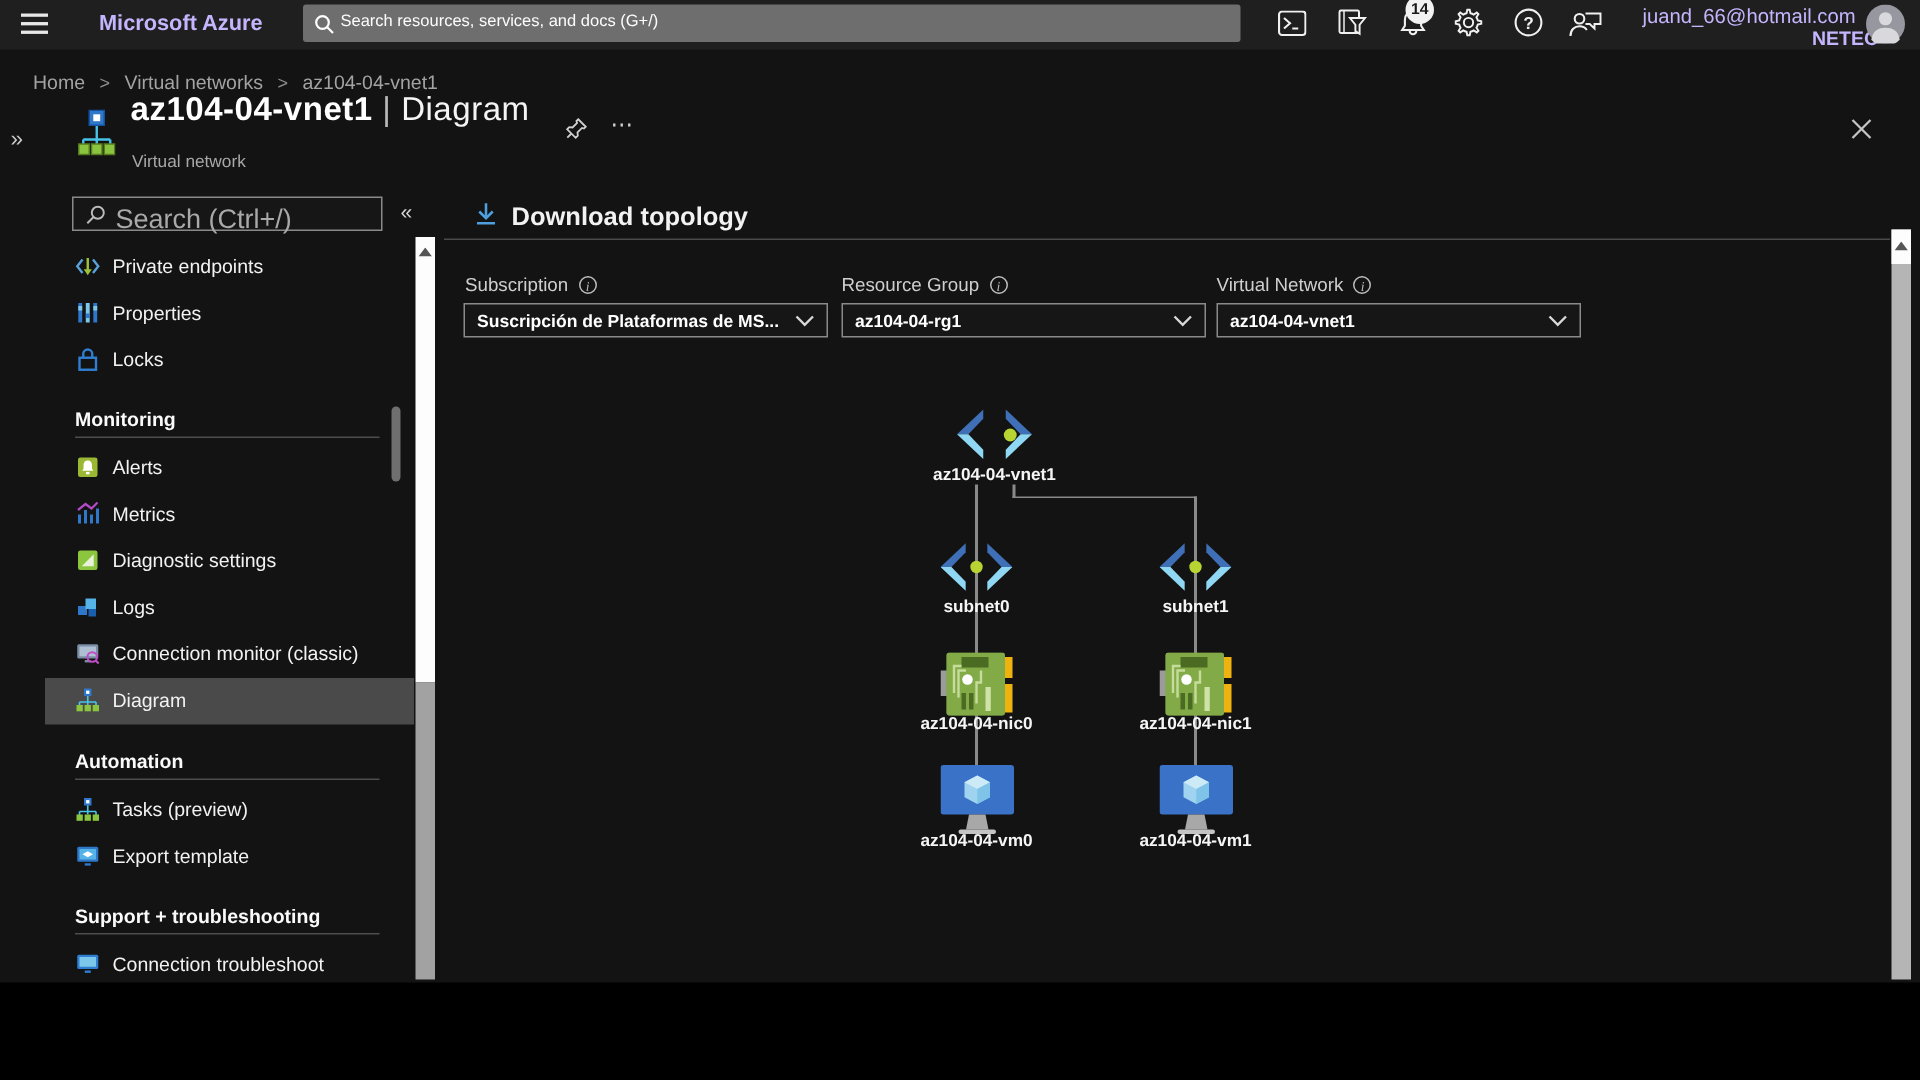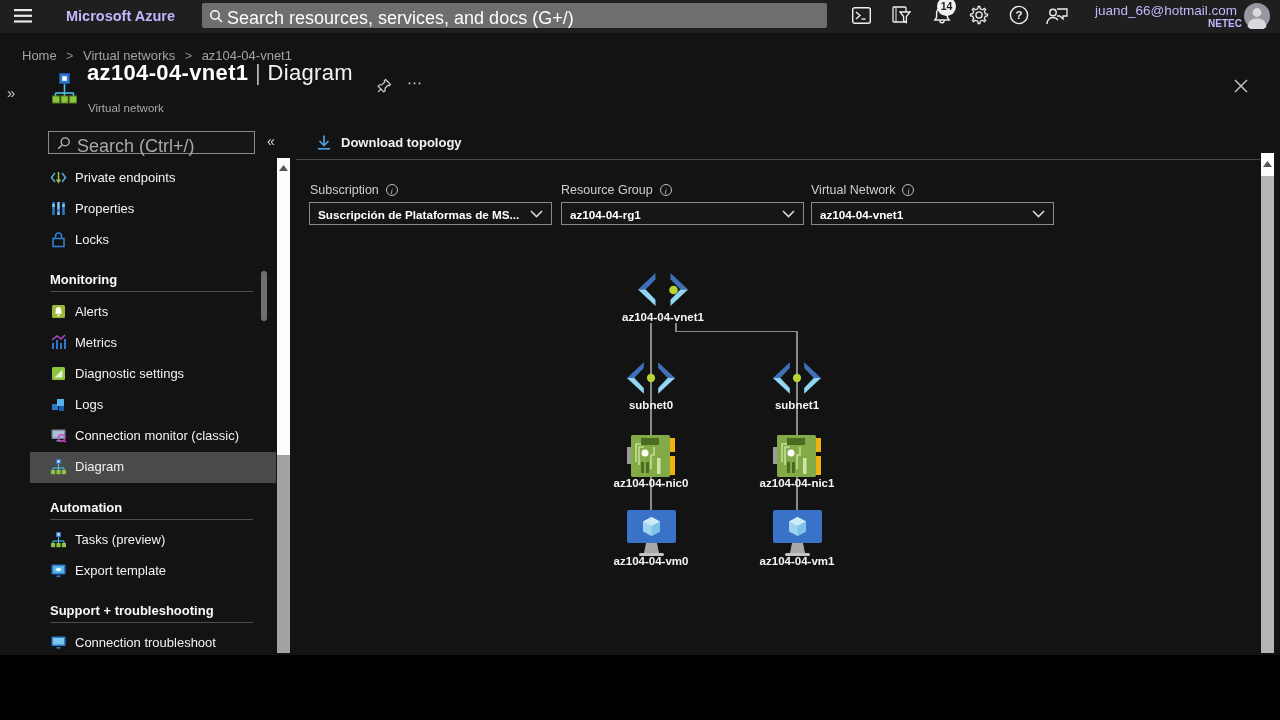--- a/index.html
+++ b/index.html
@@ -5,21 +5,21 @@
   * { margin:0; padding:0; box-sizing:border-box; }
   html,body { width:1280px; height:720px; background:#000; overflow:hidden;
     font-family:"Liberation Sans", sans-serif; }
   .abs { position:absolute; }
   #stage { position:relative; width:1280px; height:720px; background:#000; }
   #content { position:absolute; left:0; top:0; width:1280px; height:655px; background:#131313; }
   
   #topbar { position:absolute; left:0; top:0; width:1280px; height:33px; background:#1f1f1f; }
   .tbtxt { color:#c4b5fd; }
   #searchpill { position:absolute; left:202px; top:3px; width:625px; height:25px; background:#6e6e6e; border-radius:2px; }
-  #searchpill .ph { position:absolute; left:25px; top:5px; font-size:18px; color:#fdfdfd; }
+  #searchpill .ph { position:absolute; left:25px; top:5px; font-size:11px; color:#fdfdfd; }
   
   .crumb { font-size:13px; color:#a3a3a3; }
   .crumbsep { font-size:12px; color:#8f8f8f; padding:0 3px; }
   
   #sidebar { position:absolute; left:30px; top:125px; width:246px; height:530px; }
   .mi { position:absolute; left:0; width:246px; height:31px; }
   .mi .ic { position:absolute; left:20px; top:7px; width:17px; height:17px; }
   .mi .tx { position:absolute; left:45px; top:8px; font-size:13px; color:#f2f2f2; white-space:nowrap; }
   .sect { position:absolute; left:20px; font-size:13px; font-weight:bold; color:#fafafa; white-space:nowrap; }
   .sdiv { position:absolute; left:20px; width:203px; height:1px; background:#4d4d4d; }
@@ -81,21 +81,21 @@
     <circle cx="10" cy="10" r="8.6" fill="none" stroke="#f0f0f0" stroke-width="1.4"></circle>
     <text x="10" y="14.2" font-size="11.5" font-weight="bold" fill="#f0f0f0" text-anchor="middle" font-family="Liberation Sans">?</text>
   </svg>
 
   <svg class="abs" style="left:1045px;top:6px" width="24" height="20" viewBox="0 0 24 20">
     <circle cx="8" cy="6.5" r="3.2" fill="none" stroke="#f0f0f0" stroke-width="1.4"></circle>
     <path d="M2 18 C2 13.8 4.7 11.5 8 11.5 C10 11.5 11.8 12.4 12.9 14" fill="none" stroke="#f0f0f0" stroke-width="1.4"></path>
     <polyline points="12,3 22,3 22,10 18,10 18,13 14.8,10 12,10" fill="none" stroke="#f0f0f0" stroke-width="1.3"></polyline>
   </svg>
   <div class="abs tbtxt" style="left:1095px;top:3px;font-size:13.5px;">juand_66@hotmail.com</div>
-  <div class="abs tbtxt" style="left:1208px;top:18px;font-size:10px;font-weight:bold;">NETEC</div>
+  <div class="abs tbtxt" style="left:1208px;top:18px;font-size:13px;font-weight:bold;">NETEC</div>
   <svg class="abs" style="left:1244px;top:3px" width="26" height="26" viewBox="0 0 26 26">
     <circle cx="13" cy="13" r="13" fill="#97979f"></circle>
     <circle cx="13" cy="9.5" r="4.4" fill="#d9d9dd"></circle>
     <path d="M3.5 23.5 C4.5 17.5 8 15.5 13 15.5 C18 15.5 21.5 17.5 22.5 23.5 A 13 13 0 0 1 3.5 23.5 Z" fill="#d9d9dd"></path>
   </svg>
 </div>
 
 <div class="abs" style="left:22px;top:46px;">
   <span class="crumb">Home</span><span class="crumbsep"> &nbsp;&gt;&nbsp; </span><span class="crumb">Virtual networks</span><span class="crumbsep"> &nbsp;&gt;&nbsp; </span><span class="crumb">az104-04-vnet1</span>
 </div>
@@ -291,21 +291,21 @@
 <div class="abs" style="left:277px;top:455px;width:13px;height:198px;background:#a2a2a2;"></div>
 <svg class="abs" style="left:279px;top:165px" width="9" height="6" viewBox="0 0 9 6">
       <polygon points="4.5,0 9,6 0,6" fill="#555"></polygon>
     </svg>
 
 <svg class="abs" style="left:317px;top:135px" width="14" height="16" viewBox="0 0 14 16">
   <line x1="7" y1="0.5" x2="7" y2="9.5" stroke="#4e9fdf" stroke-width="1.7"></line>
   <polyline points="2.5,6 7,10.5 11.5,6" fill="none" stroke="#4e9fdf" stroke-width="1.7"></polyline>
   <line x1="1" y1="13.8" x2="13" y2="13.8" stroke="#4e9fdf" stroke-width="1.7"></line>
 </svg>
-<div class="abs" style="left:341px;top:135px;font-size:13px;font-weight:bold;color:#f2f2f2;">Download topology</div>
+<div class="abs" style="left:341px;top:135px;font-size:17px;font-weight:bold;color:#f2f2f2;">Download topology</div>
 <div class="abs" style="left:296px;top:159px;width:964px;height:1px;background:#4a4a4a;"></div>
 
 <div class="ddlabel" style="left:310px;top:183px;">Subscription &nbsp;<span class="info">i</span></div>
 <div class="ddlabel" style="left:561px;top:183px;">Resource Group &nbsp;<span class="info">i</span></div>
 <div class="ddlabel" style="left:811px;top:183px;">Virtual Network &nbsp;<span class="info">i</span></div>
 
 <div class="dd" style="left:309px;">
   <div class="v">Suscripción de Plataformas de MS...</div>
   <svg class="abs" style="right:8px;top:7px" width="13" height="8" viewBox="0 0 13 8">
         <polyline points="1,1 6.5,6.5 12,1" fill="none" stroke="#d8d8d8" stroke-width="1.6"></polyline>

